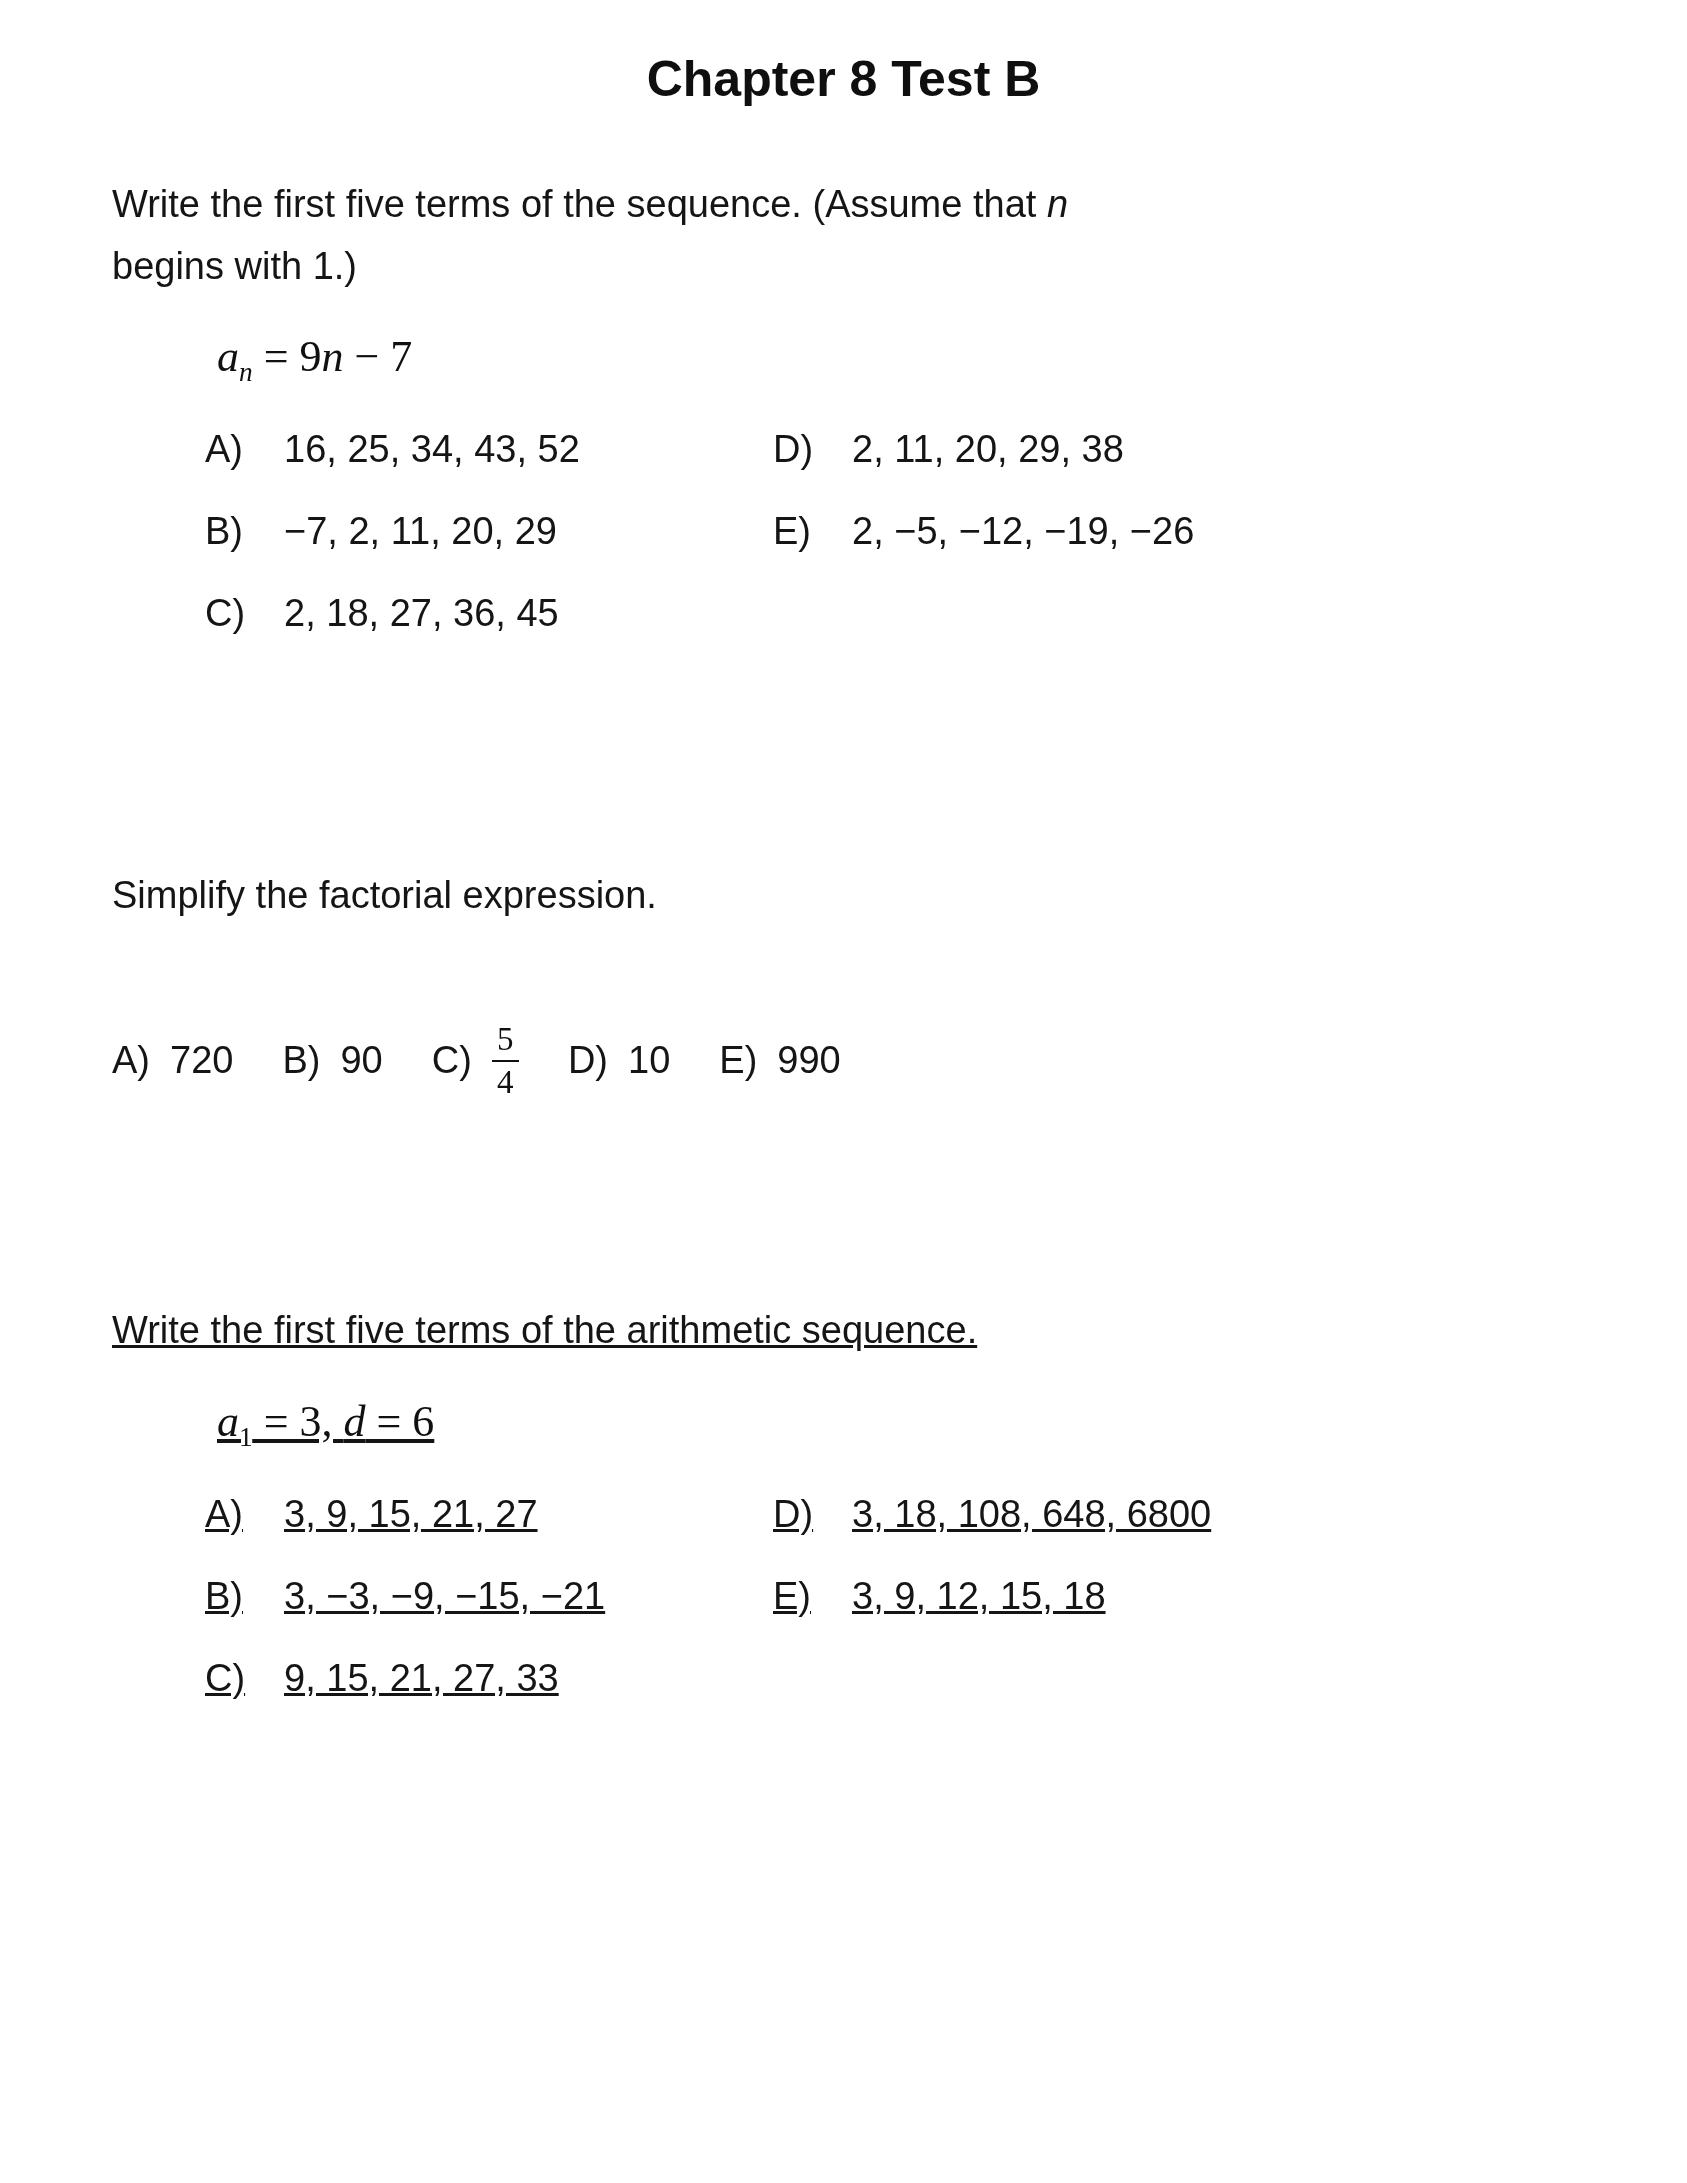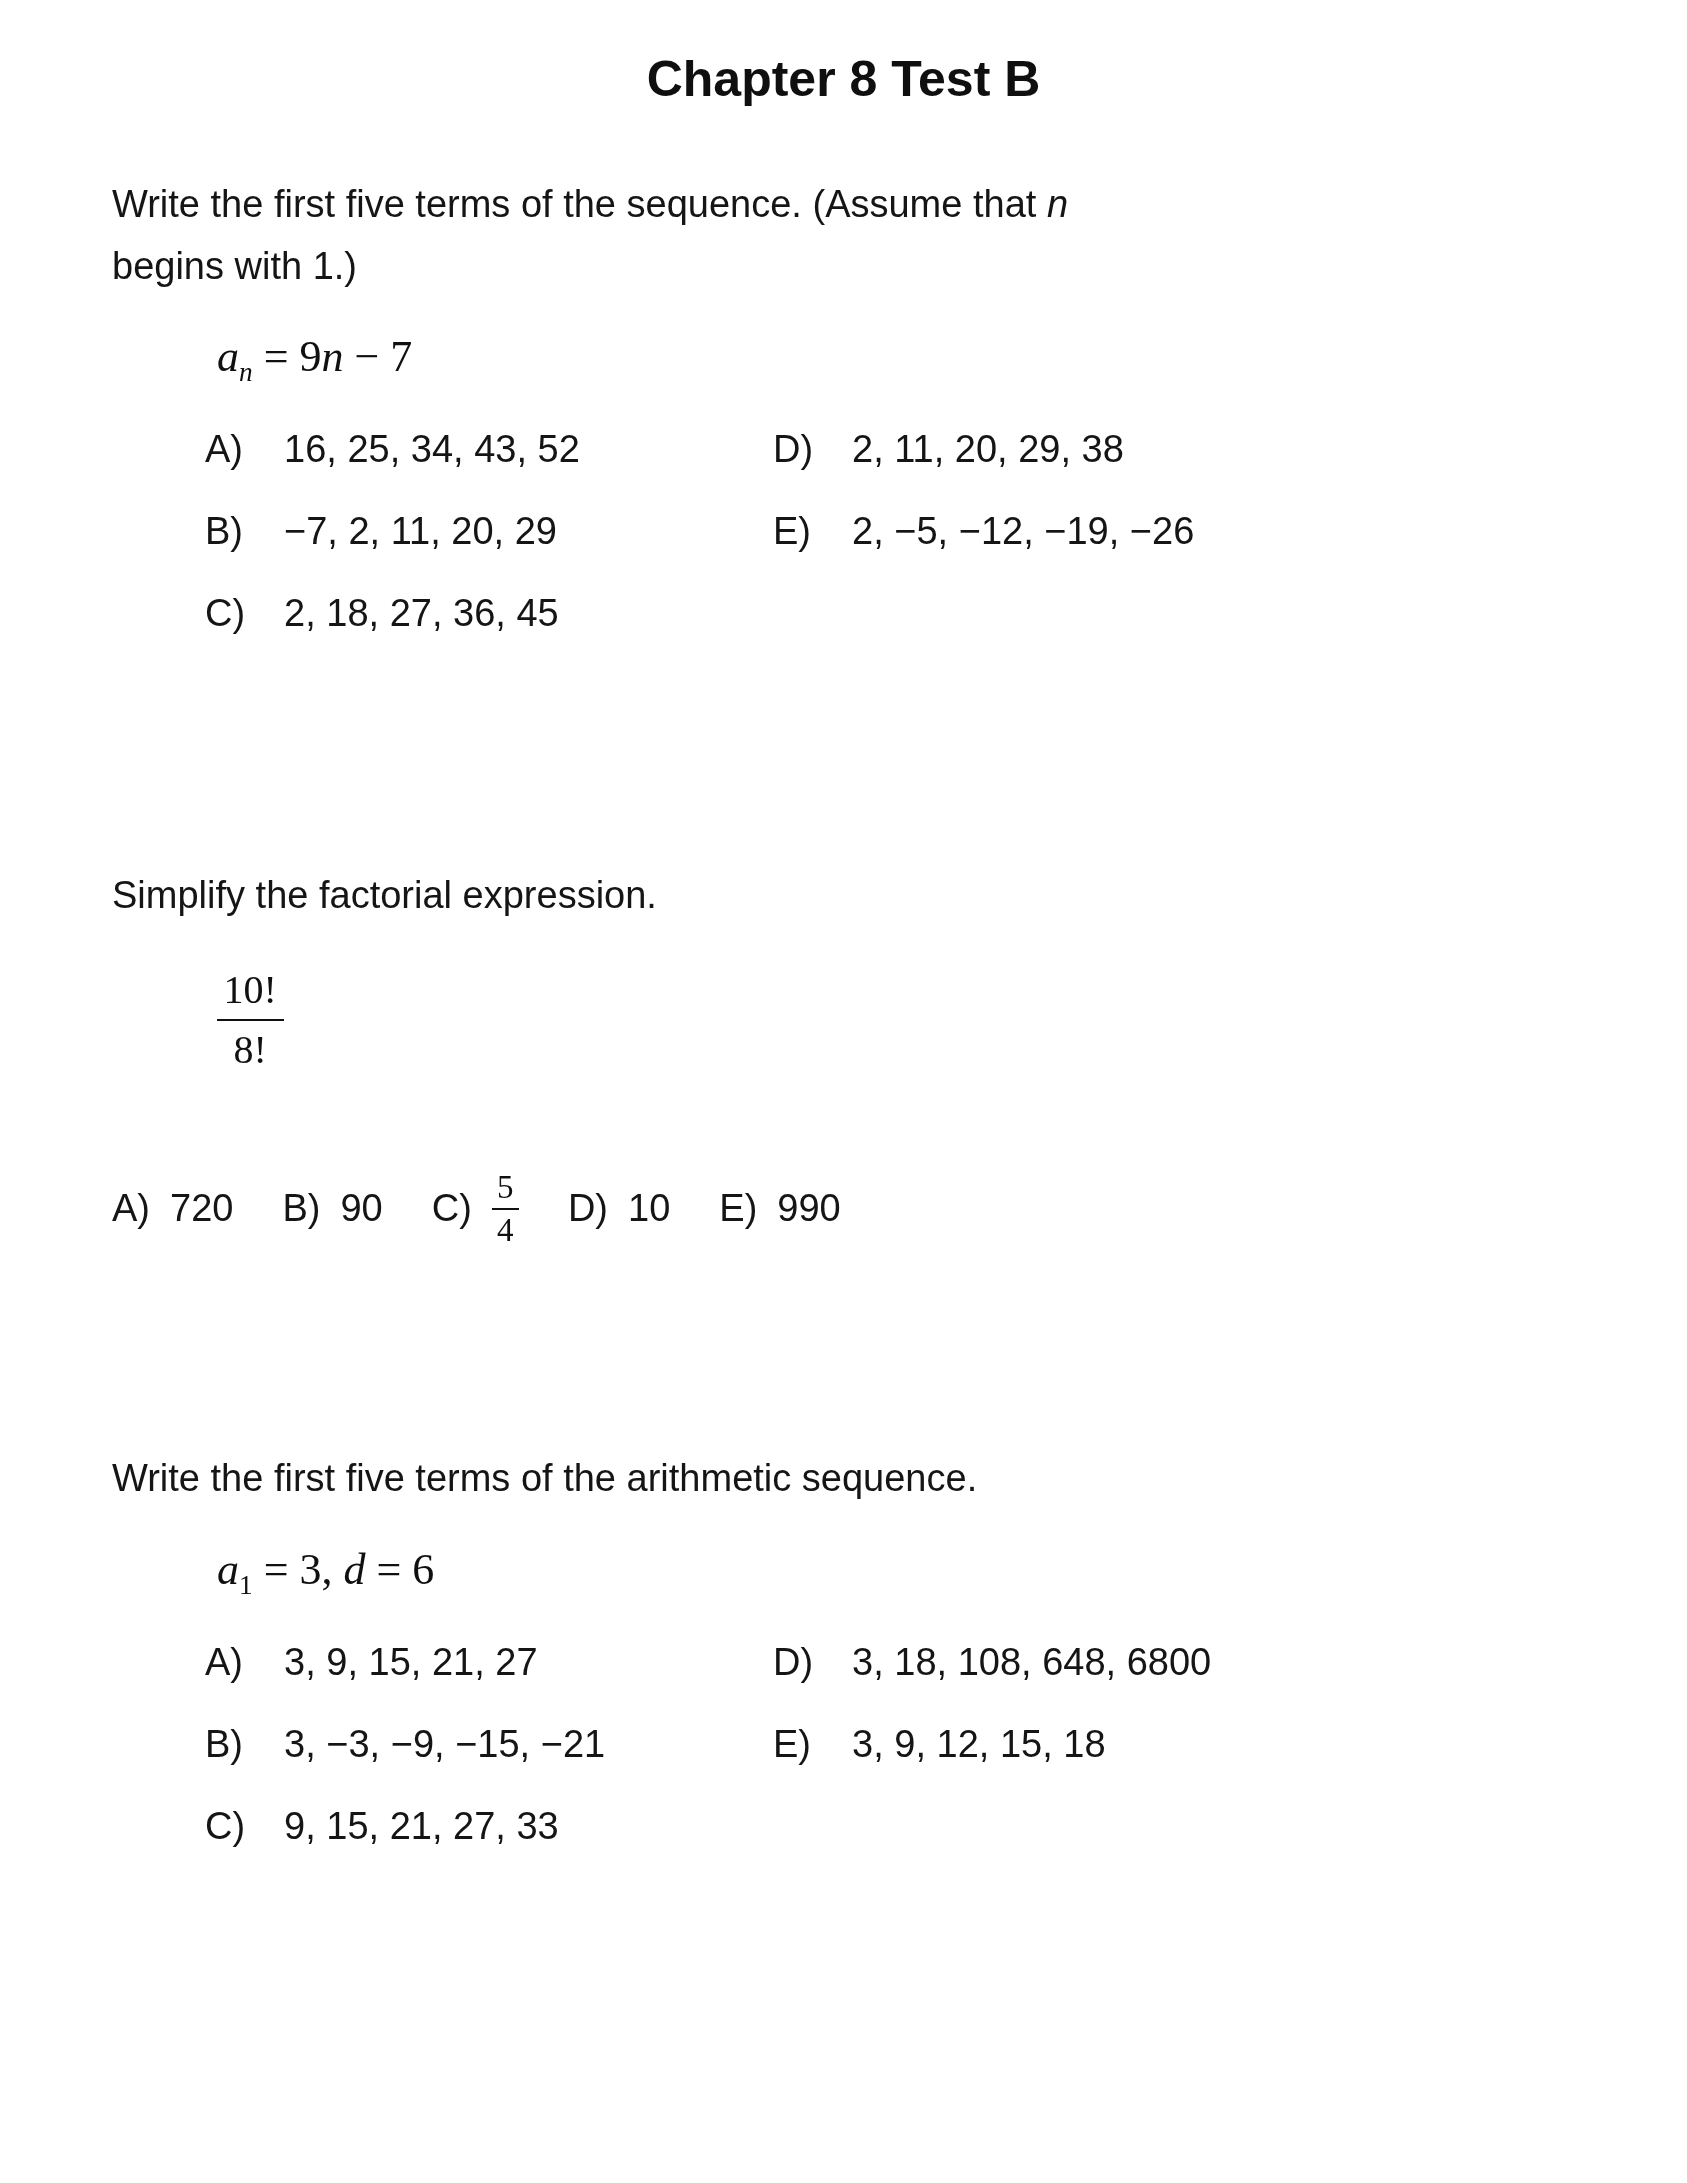--- a/index.html
+++ b/index.html
@@ -32,21 +32,21 @@
   .italic { font-style:italic; }
 
   .choices { margin-left:93px; margin-top:48px; display:flex; }
   .col-left { width:568px; flex:0 0 568px; }
   .col-right { flex:1 1 auto; }
   .choice { font-size:38px; line-height:1; margin-bottom:44px; display:flex; }
   .clabel { width:79px; flex:0 0 79px; }
   .ctext { white-space:nowrap;text-align:center; }
 
   .section-q2 { margin-top:189px; }
-  .section-q3 { margin-top:198px; }
+  .section-q3 { margin-top:198px;text-decoration:underline; }
 
   .bigfrac { margin:38px 0 0 105px; }
   .frac {
     display:inline-flex; flex-direction:column; text-align:center;
     font-family:"Liberation Serif", serif;
     font-size:40px; line-height:1.25; color:#101010;
   }
   .frac .fnum { padding:0 6.6px 4px; }
   .frac .fden { border-top:2.6px solid #111; padding:4px 6.6px 0; }
 
@@ -105,26 +105,20 @@
           <span class="clabel">E)</span>
           <span class="ctext">2, −5, −12, −19, −26</span>
         </div>
       </div>
     </div>
   </section>
 
   <section class="section-q2">
     <p class="prompt">Simplify the factorial expression.</p>
 
-    <div class="bigfrac">
-      <span class="frac">
-        <span class="fnum">10!</span>
-        <span class="fden">8!</span>
-      </span>
-    </div>
 
     <div class="inline-choices">
       <span class="ichoice">
         <span class="ilabel">A)</span>
         <span>720</span>
       </span>
       <span class="ichoice">
         <span class="ilabel">B)</span>
         <span>90</span>
       </span>

